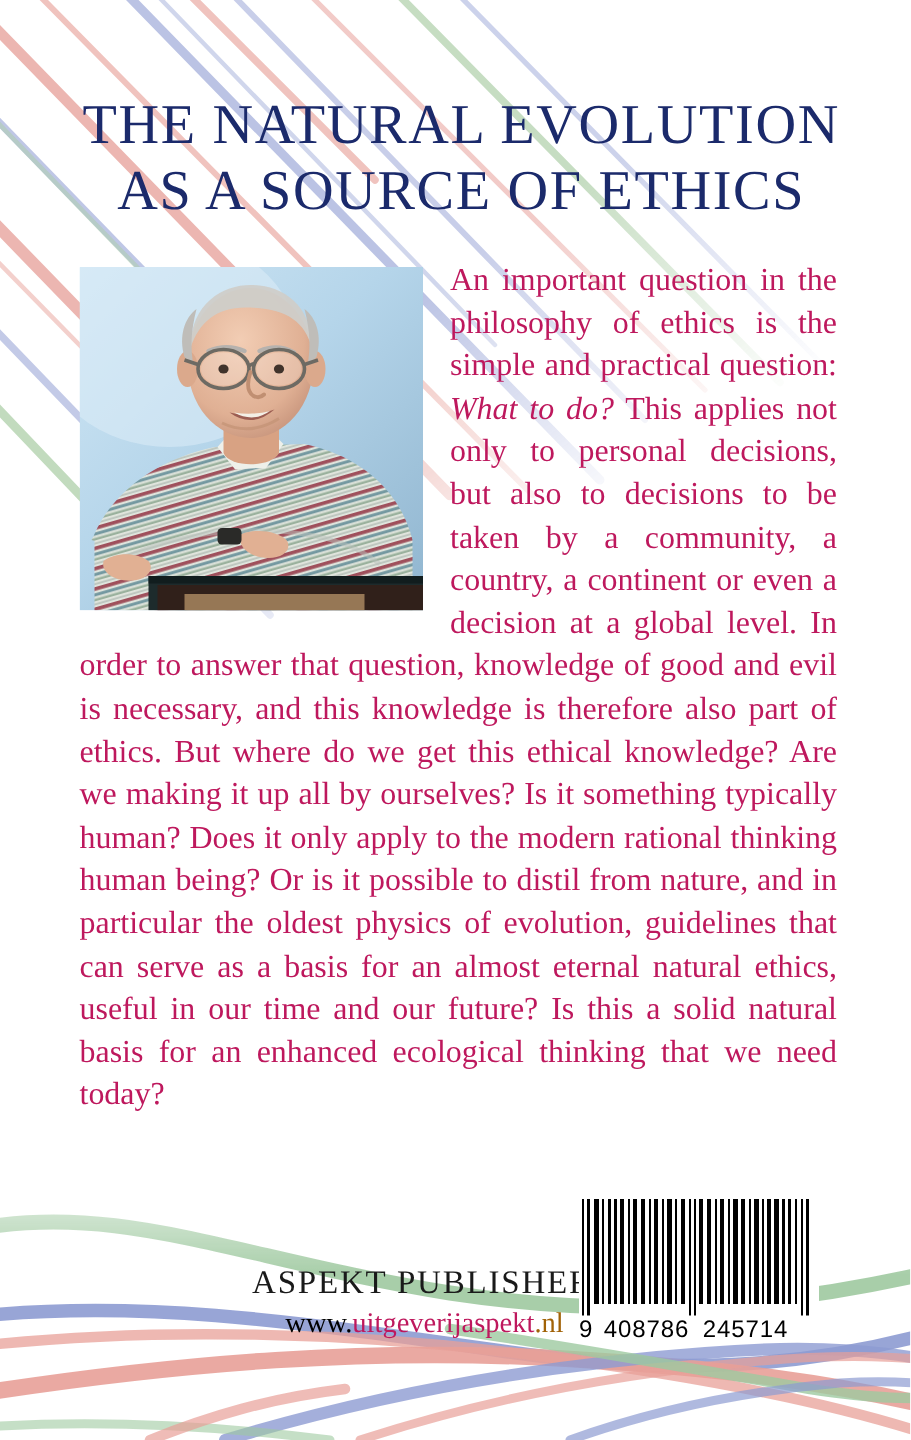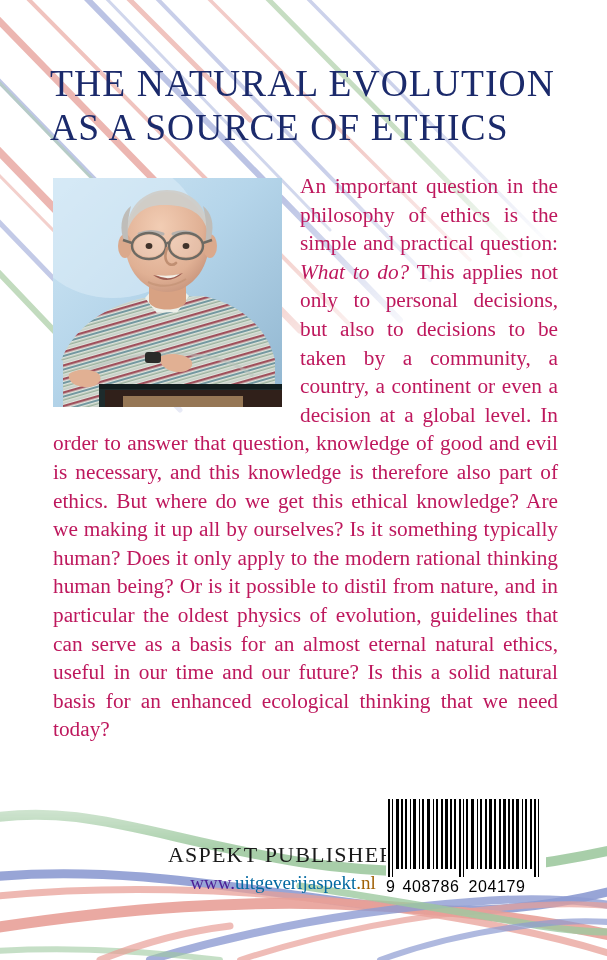--- a/index.html
+++ b/index.html
@@ -32,20 +32,21 @@
     width: 607px;
     height: 960px;
   }
 
   
   .title-block {
     position: absolute;
     left: 50px;
     top: 62px;
     width: 515px;
+    text-align: center;
   }
   .title-line {
     font-family: "Liberation Serif", serif;
     color: #1b2a6b;
     font-size: 37.5px;
     letter-spacing: 1.1px;
     line-height: 44px;
     white-space: nowrap;
   }
   .title-line.l2 {
@@ -96,22 +97,22 @@
     line-height: 26px;
     white-space: nowrap;
   }
   .publisher-url {
     font-family: "Liberation Serif", serif;
     font-size: 19px;
     line-height: 24px;
     margin-top: 3px;
     white-space: nowrap;
   }
-  .url-www  { color: #4c1d95; }
-  .url-main { color: #0369a1; }
+  .url-www  { color: #000000; }
+  .url-main { color: #be185d; }
   .url-tld  { color: #a16207; }
 
   
   .barcode-block {
     position: absolute;
     left: 386px;
     top: 799px;
     width: 160px;
   }
   .barcode-bars {
@@ -335,18 +336,18 @@
           <rect x="135.5" y="0" width="1.6" height="70"></rect>
           <rect x="139" y="0" width="2.4" height="70"></rect>
           <rect x="144" y="0" width="1.6" height="70"></rect>
           <rect x="148" y="0" width="1.6" height="78"></rect>
           <rect x="151.6" y="0" width="1.6" height="78"></rect>
         </g>
       </svg>
       <div class="barcode-digits">
         <span class="bc-lead">9</span>
         <span class="bc-g1">408786</span>
-        <span>204179</span>
+        <span>245714</span>
       </div>
     </div>
 
   </div>
 </div>
 
 </body></html>

